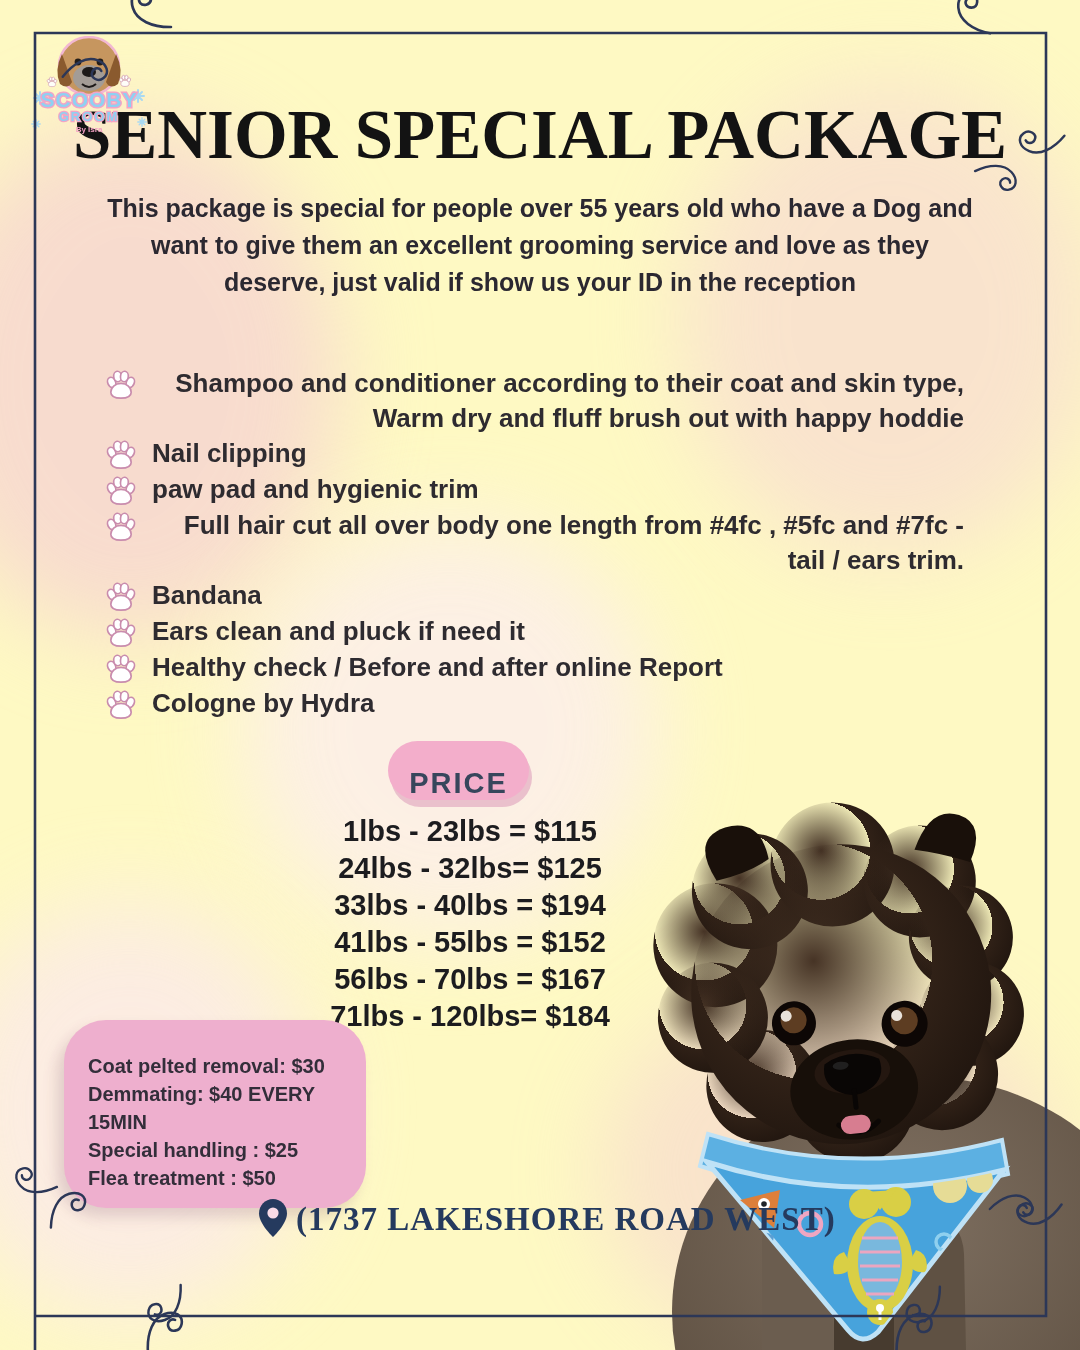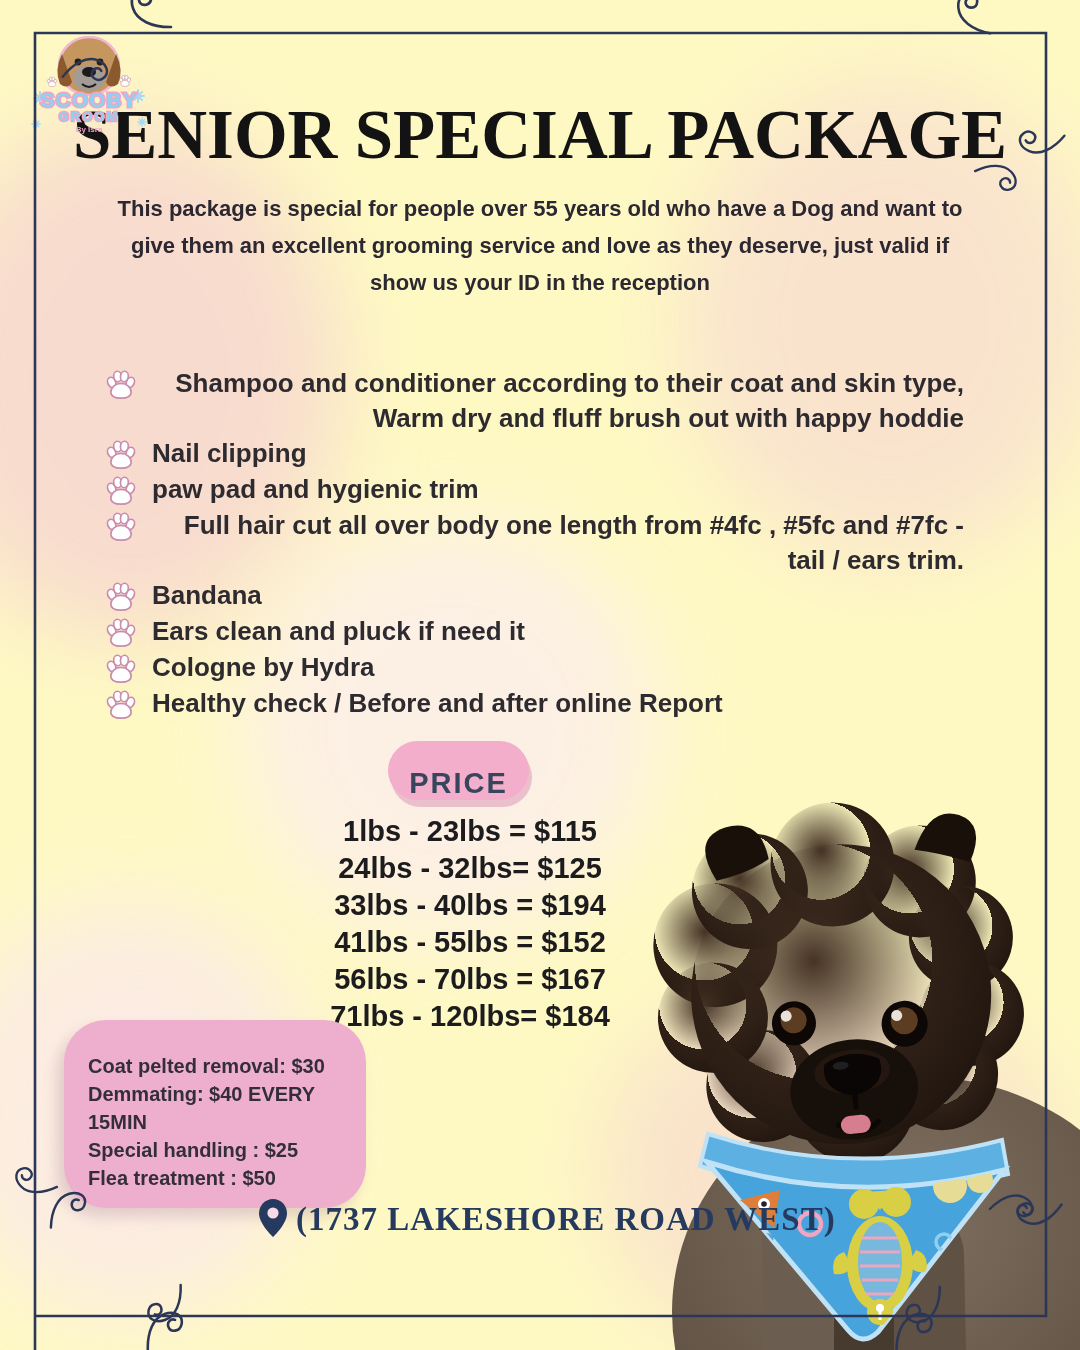--- a/index.html
+++ b/index.html
@@ -24,21 +24,21 @@
   .logo { position:absolute; left:26px; top:36px; width:126px; height:102px; z-index:12; }
 
   
   .title {
     position:absolute; left:40px; top:96px; width:1000px; z-index:10;
     font-family:"Liberation Serif", serif; font-weight:bold;
     font-size:69px; letter-spacing:0px; color:#131313; text-align:center; white-space:nowrap;
   }
   .description {
     position:absolute; left:100px; top:190px; width:880px; z-index:10;
-    font-size:22px; line-height:37px; font-weight:600; color:#2b2831; text-align:center;
+    font-size:25px; line-height:37px; font-weight:600; color:#2b2831; text-align:center;
   }
 
   
   .services { position:absolute; left:104px; top:366px; width:860px; z-index:10; list-style:none; }
   .services li { display:flex; align-items:flex-start;text-align:right; }
   .services .paw { width:34px; height:34px; flex:0 0 34px; margin:2px 14px 0 0; }
   .services .svc-text { font-size:26px; line-height:35px; font-weight:600; color:#2e2b30; }
 
   
   .price-pill {
@@ -275,27 +275,27 @@
     <li>
       <svg class="paw">
           <use href="#paw"></use>
         </svg>
       <span class="svc-text">Ears clean and pluck if need it</span>
     </li>
     <li>
       <svg class="paw">
           <use href="#paw"></use>
         </svg>
+      <span class="svc-text">Healthy check / Before and after online Report</span>
+    </li>
+    <li>
+      <svg class="paw">
+          <use href="#paw"></use>
+        </svg>
       <span class="svc-text">Cologne by Hydra</span>
-    </li>
-    <li>
-      <svg class="paw">
-          <use href="#paw"></use>
-        </svg>
-      <span class="svc-text">Healthy check / Before and after online Report</span>
     </li>
   </ul>
 
   <div class="price-pill">
     <span>PRICE</span>
   </div>
   <div class="price-tiers">
     <div class="tier">1lbs - 23lbs = $115</div>
     <div class="tier">24lbs - 32lbs= $125</div>
     <div class="tier">33lbs - 40lbs = $194</div>

